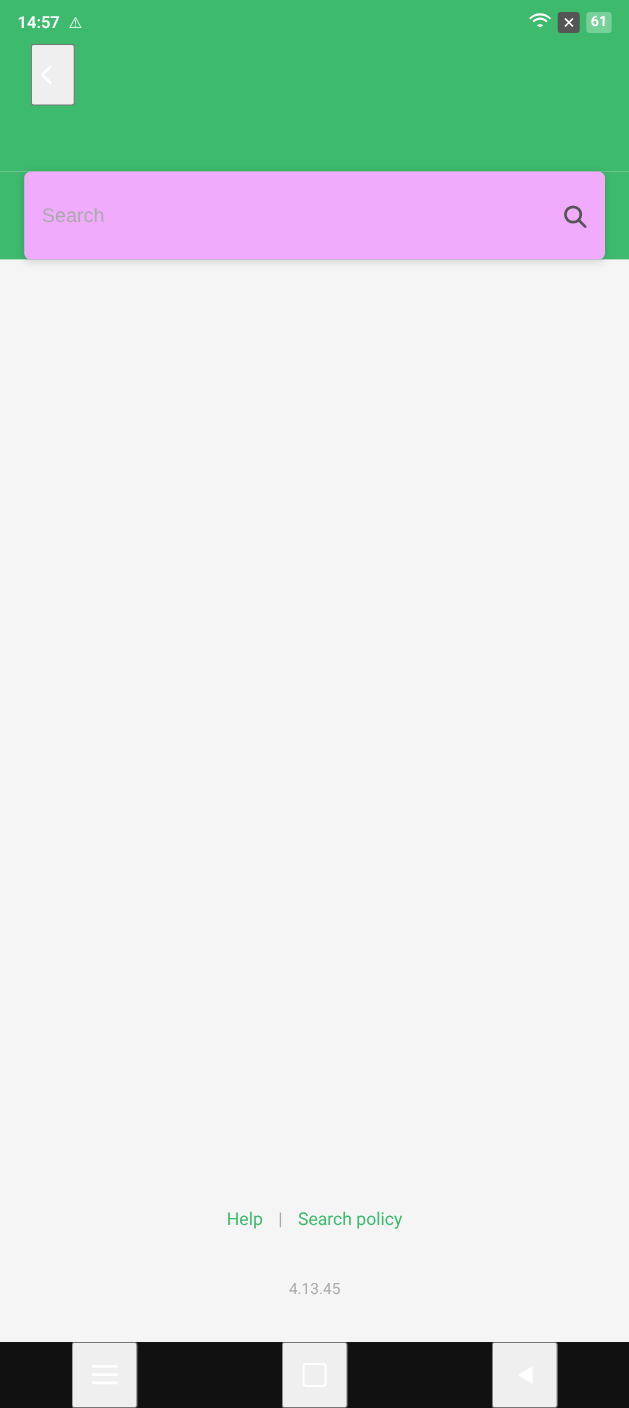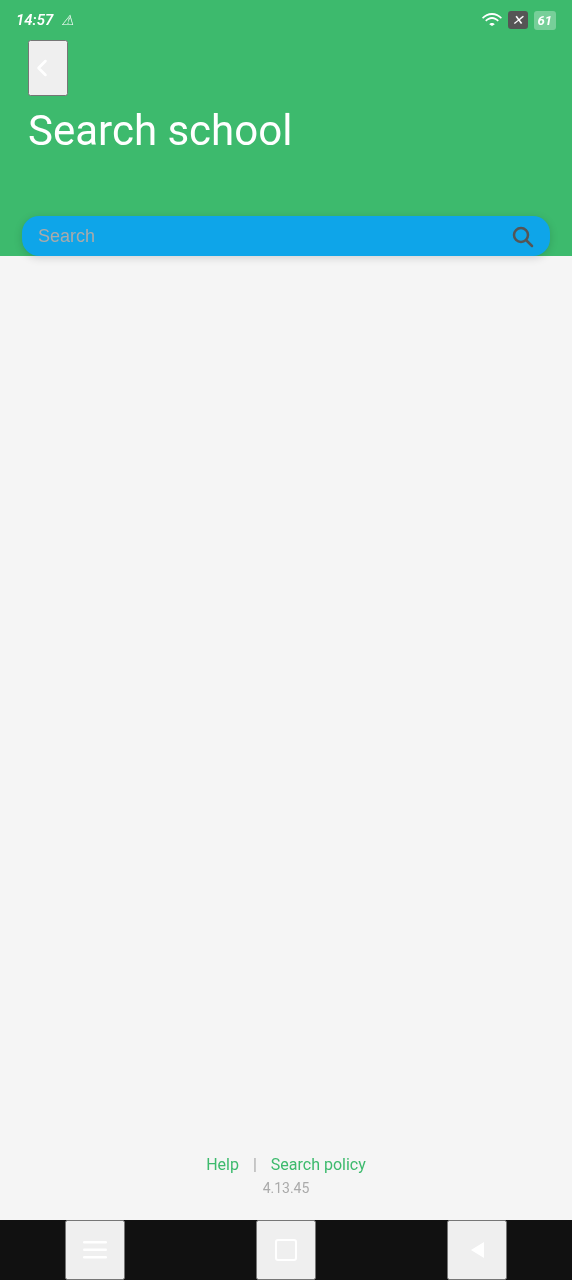--- a/index.html
+++ b/index.html
@@ -18,21 +18,20 @@
     
     .status-bar {
       background: #3dba6d;
       color: white;
       display: flex;
       justify-content: space-between;
       align-items: center;
       padding: 16px 16px;
       height: 40px;
       flex-shrink: 0;
-      font-style: italic;
     }
 
     .status-time {
       font-size: 15px;
       font-weight: 600;
       color: white;
     }
 
     .status-icons {
       display: flex;
@@ -78,25 +77,25 @@
     }
 
     
     .search-container-wrapper {
       background: #3dba6d;
       padding: 0 22px;
       flex-shrink: 0;
     }
 
     .search-bar {
-      background: #0ea5e9;
-      border-radius: 17px;
-      display: flex;
-      align-items: center;
-      padding: 8px 16px;
+      background: #f0abfc;
+      border-radius: 6px;
+      display: flex;
+      align-items: center;
+      padding: 28px 16px;
       box-shadow: 0 2px 8px rgba(0,0,0,0.15);
       position: relative;
       top: 0;
     }
 
     .search-input {
       flex: 1;
       border: none;
       outline: none;
       font-size: 18px;
@@ -119,21 +118,21 @@
     }
 
     
     .content-area {
       background: #f5f5f5;
       flex: 1;
       display: flex;
       flex-direction: column;
       justify-content: flex-end;
       align-items: center;
-      padding: 20px 20px 24px 20px;
+      padding: 20px 20px 40px 20px;
     }
 
     .footer-links {
       display: flex;
       align-items: center;
       gap: 14px;
       margin-bottom: 6px;
     }
 
     .footer-link {
@@ -144,20 +143,21 @@
     }
 
     .footer-divider {
       color: #aaa;
       font-size: 16px;
     }
 
     .version-text {
       color: #aaa;
       font-size: 14px;
+      margin-top: 40px;
     }
 
     
     .bottom-nav {
       background: #111;
       height: 60px;
       display: flex;
       justify-content: space-around;
       align-items: center;
       flex-shrink: 0;
@@ -208,21 +208,20 @@
     </span>
   </div>
 </div>
 
 <div class="header-area">
   <button class="back-button">
     <svg width="24" height="24" viewBox="0 0 24 24" fill="white">
       <path d="M15.5 19l-7-7 7-7" stroke="white" stroke-width="2.5" fill="none" stroke-linecap="round" stroke-linejoin="round"></path>
     </svg>
   </button>
-  <h1 class="page-title">Search school</h1>
 </div>
 
 <div class="search-container-wrapper">
   <div class="search-bar">
     <input class="search-input" type="text" placeholder="Search" style="">
     <button class="search-icon-btn">
       <svg width="24" height="24" viewBox="0 0 24 24" fill="none" stroke="#555" stroke-width="2.5" stroke-linecap="round" stroke-linejoin="round">
         <circle cx="11" cy="11" r="7"></circle>
         <line x1="16.5" y1="16.5" x2="22" y2="22"></line>
       </svg>

